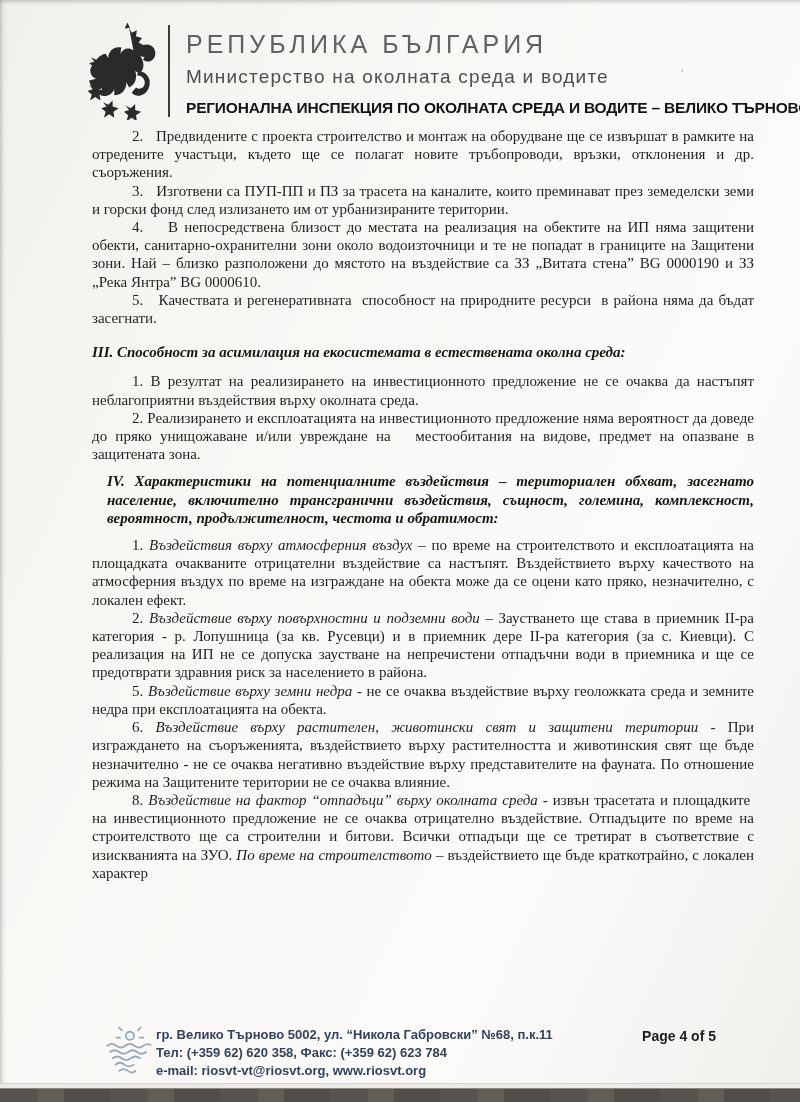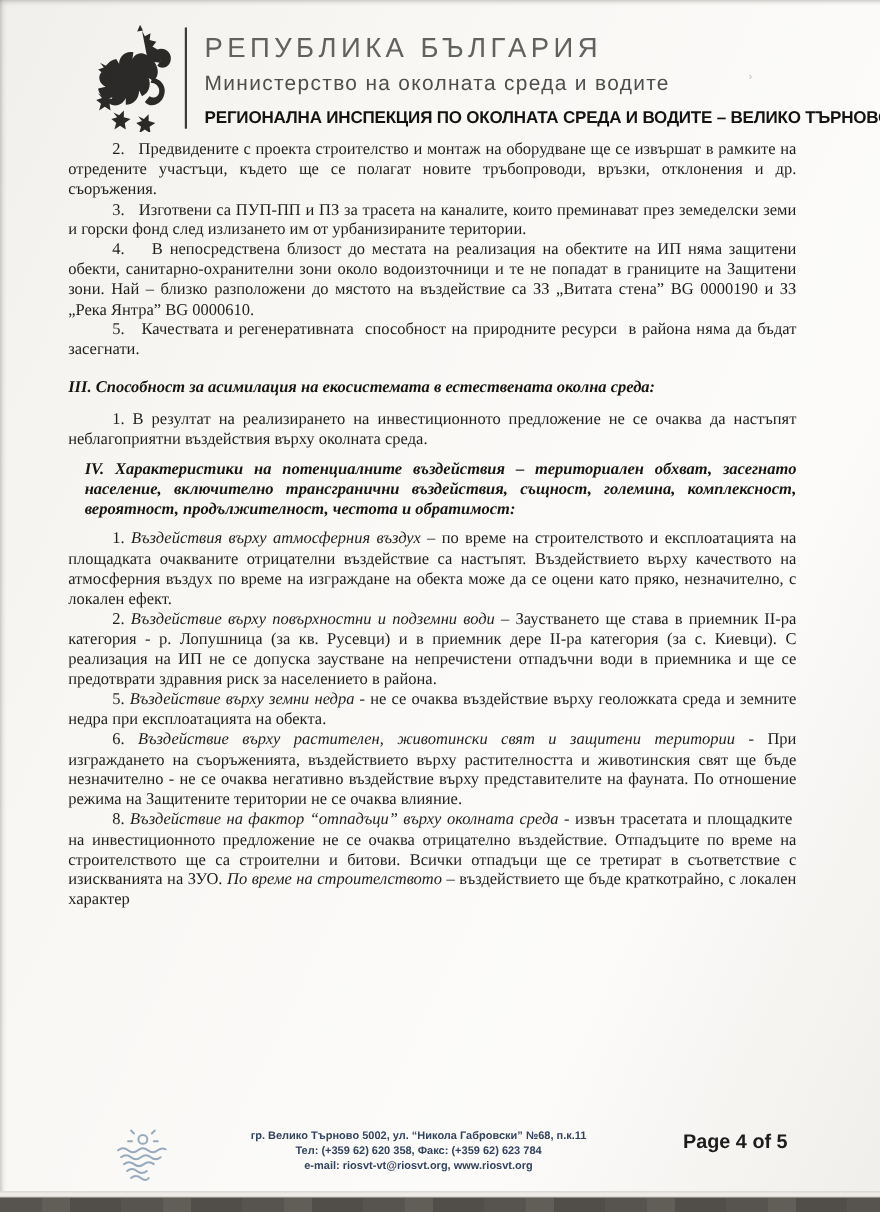--- a/index.html
+++ b/index.html
@@ -19,32 +19,32 @@
   }
   
   .header{position:absolute;top:22px;left:84px;display:flex;align-items:flex-start;}
   .emblem{width:78px;height:98px;flex:0 0 auto;}
   .hdr-divider{width:2px;height:92px;background:#3c3b39;margin:3px 0 0 6px;}
   .hdr-text{margin-left:16px;padding-top:8px;font-family:"Liberation Sans", sans-serif;}
   .hdr-country{font-size:25px;letter-spacing:4px;color:#616160;font-weight:400;white-space:nowrap;}
   .hdr-ministry{font-size:19px;letter-spacing:1.2px;color:#4e4e4d;margin-top:7px;white-space:nowrap;}
   .hdr-inspection{font-size:15.5px;font-weight:700;color:#141312;margin-top:11px;letter-spacing:-0.2px;white-space:nowrap;}
   
-  .doc-body{position:absolute;top:127px;left:62px;width:662px;font-size:15px;line-height:18.2px;text-align:justify;}
+  .doc-body{position:absolute;top:127px;left:92px;width:662px;font-size:15px;line-height:18.2px;text-align:justify;}
   .para{text-indent:40px;margin:0;}
   .para em{font-style:italic;}
   .para.heading{font-weight:700;text-indent:0;color:#16150f;font-style:italic;}
   .para.heading.h-iii{margin:16px 0 11px 0;}
   .para.heading.h-iv{margin:9px 0 9px 15px;}
   
   .footer{position:absolute;top:1026px;left:102px;width:614px;display:flex;align-items:flex-start;
           font-family:"Liberation Sans", sans-serif;}
   .footer-logo{width:54px;height:52px;flex:0 0 auto;margin-top:0;}
-  .footer-address{flex:1;text-align:center;font-size:10px;font-weight:700;color:#33425c;line-height:1.38;}
-  .footer-page{margin-left:16px;margin-top:2px;font-size:18px;font-weight:700;color:#1c1c1c;white-space:nowrap;}
+  .footer-address{flex:1;text-align:left;font-size:13px;font-weight:700;color:#33425c;line-height:1.38;}
+  .footer-page{margin-left:16px;margin-top:2px;font-size:14px;font-weight:700;color:#1c1c1c;white-space:nowrap;}
   
   .scan-strip-light{position:absolute;left:0;right:0;bottom:13px;height:5px;background:#edebe7;border-top:1px solid #d6d3ce;}
   .scan-strip-dark{position:absolute;left:0;right:0;bottom:0;height:13px;
     background:repeating-linear-gradient(90deg,#57544f 0 38px,#615e58 38px 64px,#514e4a 64px 110px);
     border-top:1px solid #8b8882;}
   .speck{position:absolute;top:66px;left:681px;width:5px;height:7px;color:#777;font-size:9px;font-family:"Liberation Serif",serif;}
 </style>
 </head>
 <body>
 
@@ -77,20 +77,21 @@
 
   <div class="speck">﻿ᵓ</div>
 
   <div class="doc-body">
       <div class="para"><span>2.&nbsp;&nbsp; Предвидените с проекта строителство и монтаж на оборудване ще се извършат в рамките на отредените участъци, където ще се полагат новите тръбопроводи, връзки, отклонения и др. съоръжения.</span></div>
       <div class="para"><span>3.&nbsp;&nbsp; Изготвени са ПУП-ПП и ПЗ за трасета на каналите, които преминават през земеделски земи и горски фонд след излизането им от урбанизираните територии.</span></div>
       <div class="para"><span>4.&nbsp;&nbsp;&nbsp; В непосредствена близост до местата на реализация на обектите на ИП няма защитени обекти, санитарно-охранителни зони около водоизточници и те не попадат в границите на Защитени зони. Най – близко разположени до мястото на въздействие са ЗЗ „Витата стена” BG 0000190 и ЗЗ „Река Янтра” BG 0000610.</span></div>
       <div class="para"><span>5.&nbsp;&nbsp; Качествата и регенеративната&nbsp; способност на природните ресурси&nbsp; в района няма да бъдат засегнати.</span></div>
       <div class="para heading h-iii"><span>III. Способност за асимилация на екосистемата в естествената околна среда:</span></div>
       <div class="para"><span>1. В резултат на реализирането на инвестиционното предложение не се очаква да настъпят неблагоприятни въздействия върху околната среда.</span></div>
+      <div class="para"><span>2. Реализирането и експлоатацията на инвестиционното предложение няма вероятност да доведе до пряко унищожаване и/или увреждане на&nbsp;&nbsp; местообитания на видове, предмет на опазване в защитената зона.</span></div>
       <div class="para heading h-iv"><span>IV. Характеристики на потенциалните въздействия – териториален обхват, засегнато население, включително трансгранични въздействия, същност, големина, комплексност, вероятност, продължителност, честота и обратимост:</span></div>
       <div class="para"><span>1. </span><em>Въздействия върху атмосферния въздух</em><span> – по време на строителството и експлоатацията на площадката очакваните отрицателни въздействие са настъпят. Въздействието върху качеството на атмосферния въздух по време на изграждане на обекта може да се оцени като пряко, незначително, с локален ефект.</span></div>
       <div class="para"><span>2. </span><em>Въздействие върху повърхностни и подземни води</em><span> – Заустването ще става в приемник II-ра категория - р. Лопушница (за кв. Русевци) и в приемник дере II-ра категория (за с. Киевци). С реализация на ИП не се допуска заустване на непречистени отпадъчни води в приемника и ще се предотврати здравния риск за населението в района.</span></div>
       <div class="para"><span>5. </span><em>Въздействие върху земни недра</em><span> - не се очаква въздействие върху геоложката среда и земните недра при експлоатацията на обекта.</span></div>
       <div class="para"><span>6. </span><em>Въздействие върху растителен, животински свят и защитени територии</em><span> - При изграждането на съоръженията, въздействието върху растителността и животинския свят ще бъде незначително - не се очаква негативно въздействие върху представителите на фауната. По отношение режима на Защитените територии не се очаква влияние.</span></div>
       <div class="para"><span>8. </span><em>Въздействие на фактор “отпадъци” върху околната среда</em><span> - извън трасетата и площадките&nbsp; на инвестиционното предложение не се очаква отрицателно въздействие. Отпадъците по време на строителството ще са строителни и битови. Всички отпадъци ще се третират в съответствие с изискванията на ЗУО. </span><em>По време на строителството –</em><span> въздействието ще бъде краткотрайно, с локален характер</span></div>
     </div>
 
   <div class="footer">
     <svg class="footer-logo" viewBox="0 0 60 56" aria-hidden="true">

